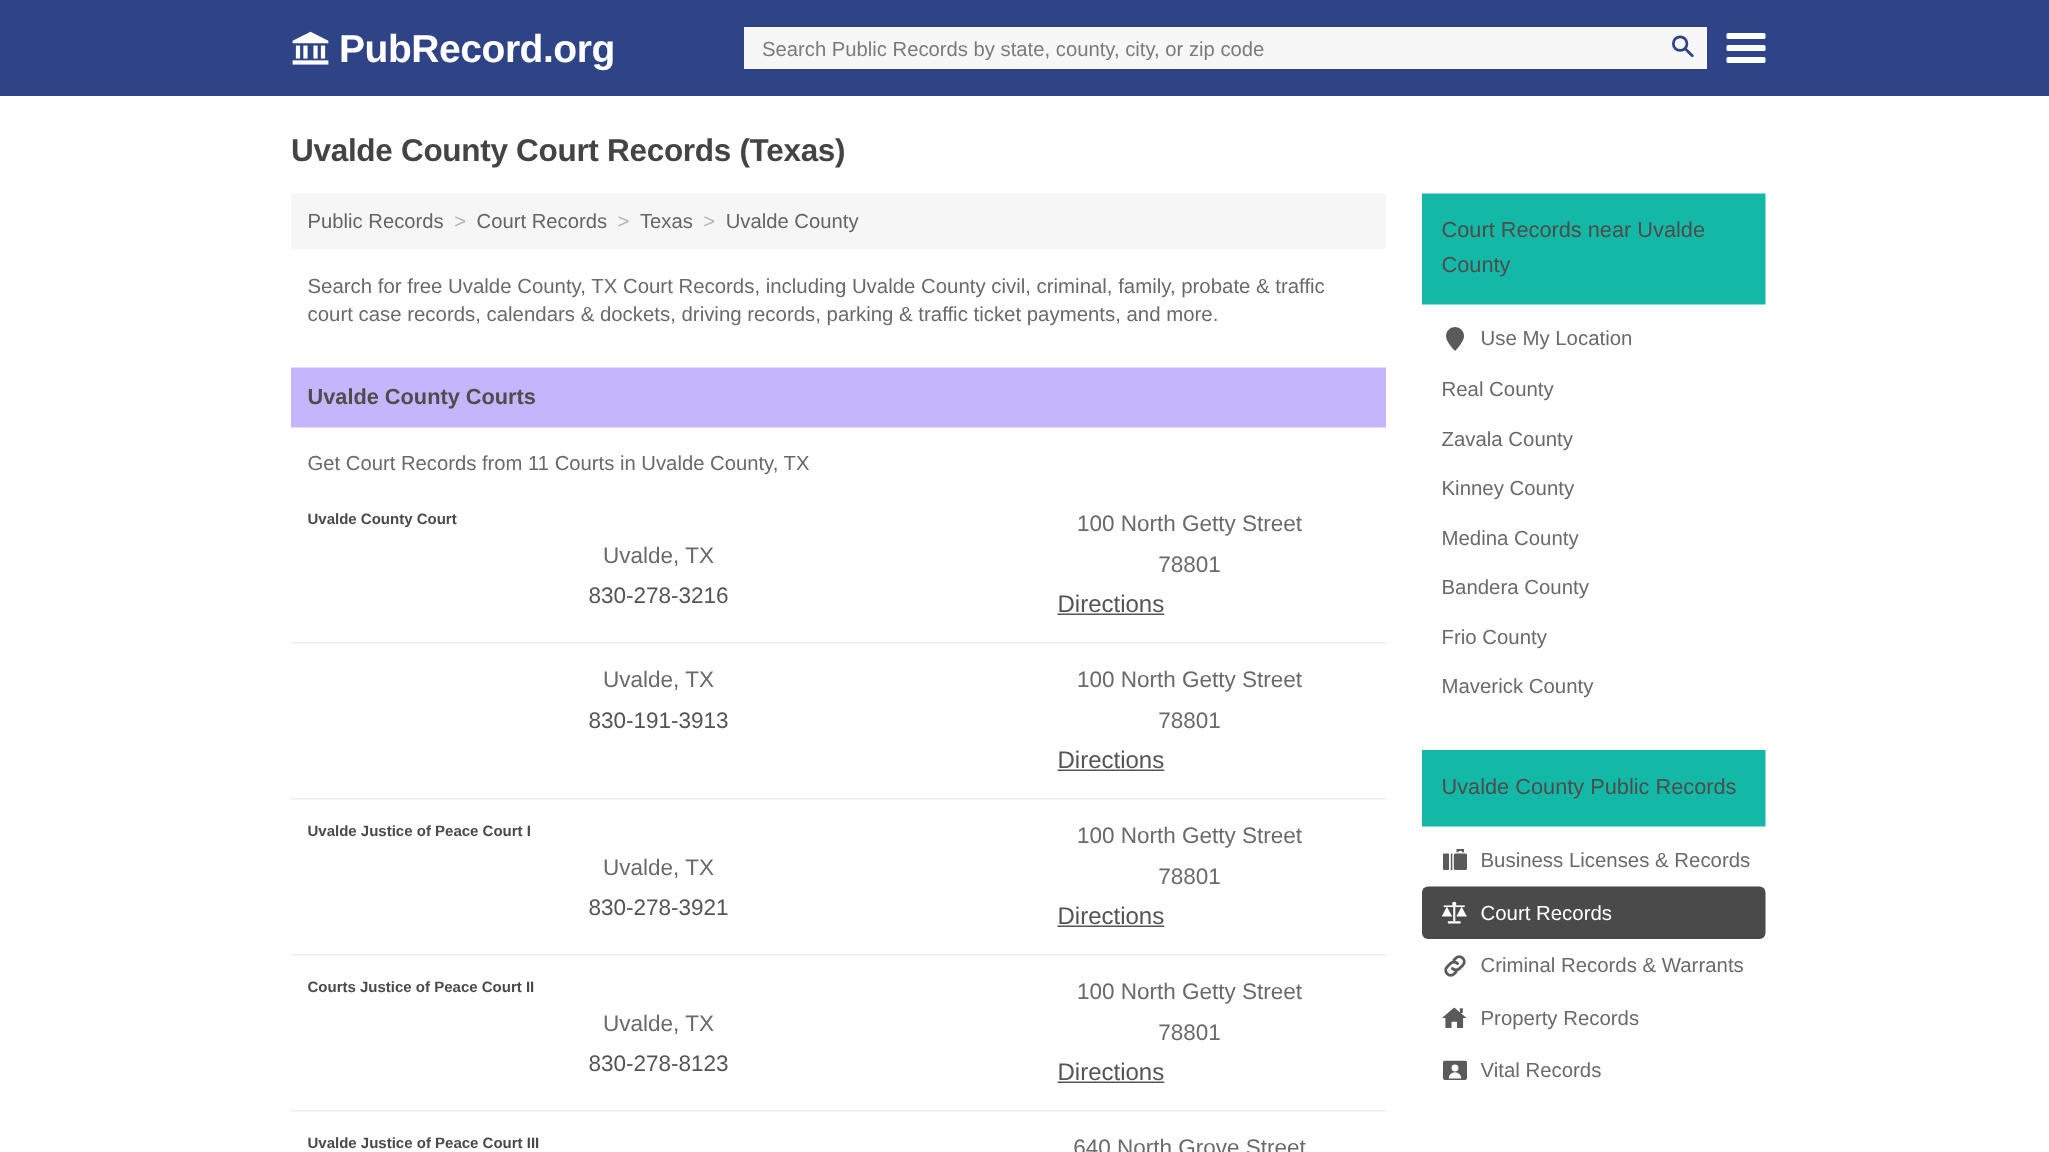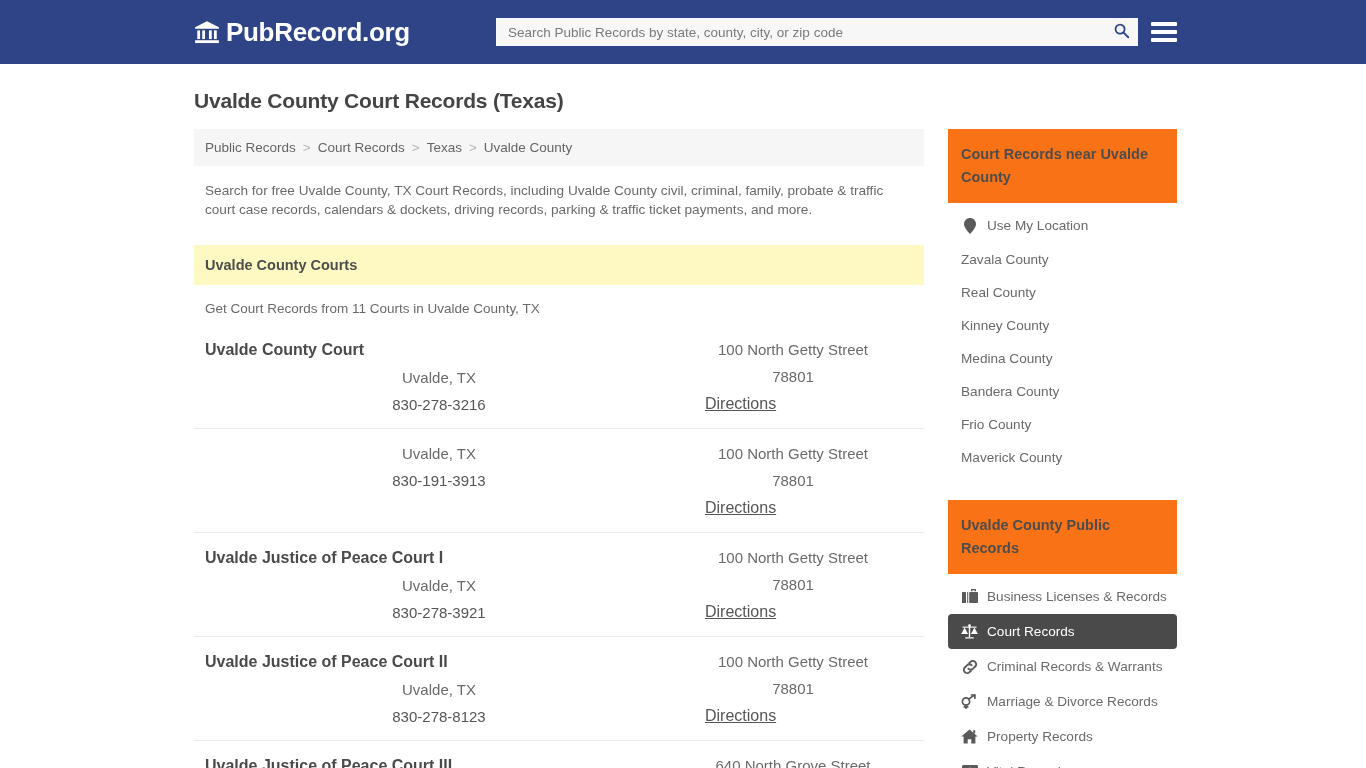--- a/index.html
+++ b/index.html
@@ -119,21 +119,21 @@
   .intro {
     font-size: 13.6px;
     line-height: 19px;
     color: #6a6a6a;
     padding: 15px 11px 0 11px;
     margin: 0;
   }
 
   
   .section-head {
-    background: #fef9c3;
+    background: #c4b5fd;
     padding: 12px 11px;
     font-size: 14.5px;
     font-weight: bold;
     color: #4d4d4d;
     margin-top: 26px;
   }
   .section-note {
     font-size: 13.5px;
     color: #6a6a6a;
     padding: 16px 11px 0 11px;
@@ -143,21 +143,21 @@
   .court-list { margin-top: 9px; }
   .court-row {
     display: flex;
     padding: 16px 11px 15px 11px;
     border-top: 1px solid #ededed;
   }
   .court-row:first-child { border-top: none; }
   .court-left { width: 468px; flex: none; }
   .court-right { flex: 1; }
   .court-name {
-    font-size: 16px;
+    font-size: 10px;
     font-weight: bold;
     color: #4a4a4a;
     margin-bottom: 10px;
     cursor: pointer;
   }
   .court-line {
     font-size: 15px;
     color: #6a6a6a;
     margin-bottom: 10px;
     text-align: center;
@@ -167,24 +167,24 @@
   .directions {
     font-size: 16px;
     color: #555555;
     text-decoration: underline;
     cursor: pointer;
     margin-left: 32px;
   }
 
   
   .side-head {
-    background: #f97316;
+    background: #14b8a6;
     padding: 14px 13px;
     font-size: 14.5px;
-    font-weight: bold;
+    font-weight: normal;
     color: #4d4d4d;
     line-height: 23px;
   }
   .side-list { margin: 0; padding: 0; list-style: none; }
   .side-item {
     display: flex;
     align-items: center;
     gap: 9px;
     padding: 9px 13px;
     font-size: 13.6px;
@@ -301,21 +301,21 @@
               <div class="court-line court-phone">830-278-3921</div>
             </div>
             <div class="court-right">
               <div class="court-line">100 North Getty Street</div>
               <div class="court-line">78801</div>
               <div class="directions">Directions</div>
             </div>
           </div>
           <div class="court-row">
             <div class="court-left">
-              <div class="court-name">Uvalde Justice of Peace Court II</div>
+              <div class="court-name">Courts Justice of Peace Court II</div>
               <div class="court-line">Uvalde, TX</div>
               <div class="court-line court-phone">830-278-8123</div>
             </div>
             <div class="court-right">
               <div class="court-line">100 North Getty Street</div>
               <div class="court-line">78801</div>
               <div class="directions">Directions</div>
             </div>
           </div>
           <div class="court-row">
@@ -337,24 +337,24 @@
       <ul class="side-list" id="nearby-list">
           <li class="side-item first">
             <span class="side-icon">
               <svg width="12" height="16" viewBox="0 0 12 16" fill="#5a5a5a">
                 <path d="M6 0C2.7 0 0 2.7 0 6c0 4.2 6 10 6 10s6-5.8 6-10c0-3.3-2.7-6-6-6z"></path>
               </svg>
             </span>
             <span class="side-label">Use My Location</span>
           </li>
           <li class="side-item">
+            <span class="side-label">Real County</span>
+          </li>
+          <li class="side-item">
             <span class="side-label">Zavala County</span>
-          </li>
-          <li class="side-item">
-            <span class="side-label">Real County</span>
           </li>
           <li class="side-item">
             <span class="side-label">Kinney County</span>
           </li>
           <li class="side-item">
             <span class="side-label">Medina County</span>
           </li>
           <li class="side-item">
             <span class="side-label">Bandera County</span>
           </li>
@@ -399,32 +399,20 @@
               <span class="side-icon">
                 <svg width="16" height="16" viewBox="0 0 16 16" fill="none" stroke="#5a5a5a" stroke-width="1.9" stroke-linecap="round">
                   <path d="M6.3 9.7a3.3 3.3 0 0 0 4.7 0l2.2-2.2a3.3 3.3 0 0 0-4.7-4.7L7.3 4"></path>
                   <path d="M9.7 6.3a3.3 3.3 0 0 0-4.7 0L2.8 8.5a3.3 3.3 0 0 0 4.7 4.7L8.7 12"></path>
                 </svg>
               </span>
               <span class="side-label">Criminal Records &amp; Warrants</span>
             </li>
             <li class="side-item">
               <span class="side-icon">
-                <svg width="17" height="15" viewBox="0 0 17 15" fill="none" stroke="#5a5a5a" stroke-width="1.7">
-                  <circle cx="5" cy="7.5" r="3.6"></circle>
-                  <line x1="5" y1="11.3" x2="5" y2="14.3" stroke-linecap="round"></line>
-                  <line x1="3.3" y1="12.9" x2="6.7" y2="12.9" stroke-linecap="round"></line>
-                  <line x1="8.3" y1="4.6" x2="13.6" y2="1" stroke-linecap="round"></line>
-                  <polyline points="10.5,1 13.9,1 13.9,4.2" stroke-linecap="round" stroke-linejoin="round"></polyline>
-                </svg>
-              </span>
-              <span class="side-label">Marriage &amp; Divorce Records</span>
-            </li>
-            <li class="side-item">
-              <span class="side-icon">
                 <svg width="17" height="15" viewBox="0 0 17 15" fill="#5a5a5a">
                   <path d="M8.5 0.6 L0.3 7.6 h2.3 V14.4 h4.1 V10.2 h3.6 V14.4 h4.1 V7.6 h2.3 Z"></path>
                   <rect x="12.2" y="1.2" width="2" height="3.2"></rect>
                 </svg>
               </span>
               <span class="side-label">Property Records</span>
             </li>
             <li class="side-item">
               <span class="side-icon">
                 <svg width="16" height="13" viewBox="0 0 16 13" fill="#5a5a5a">

